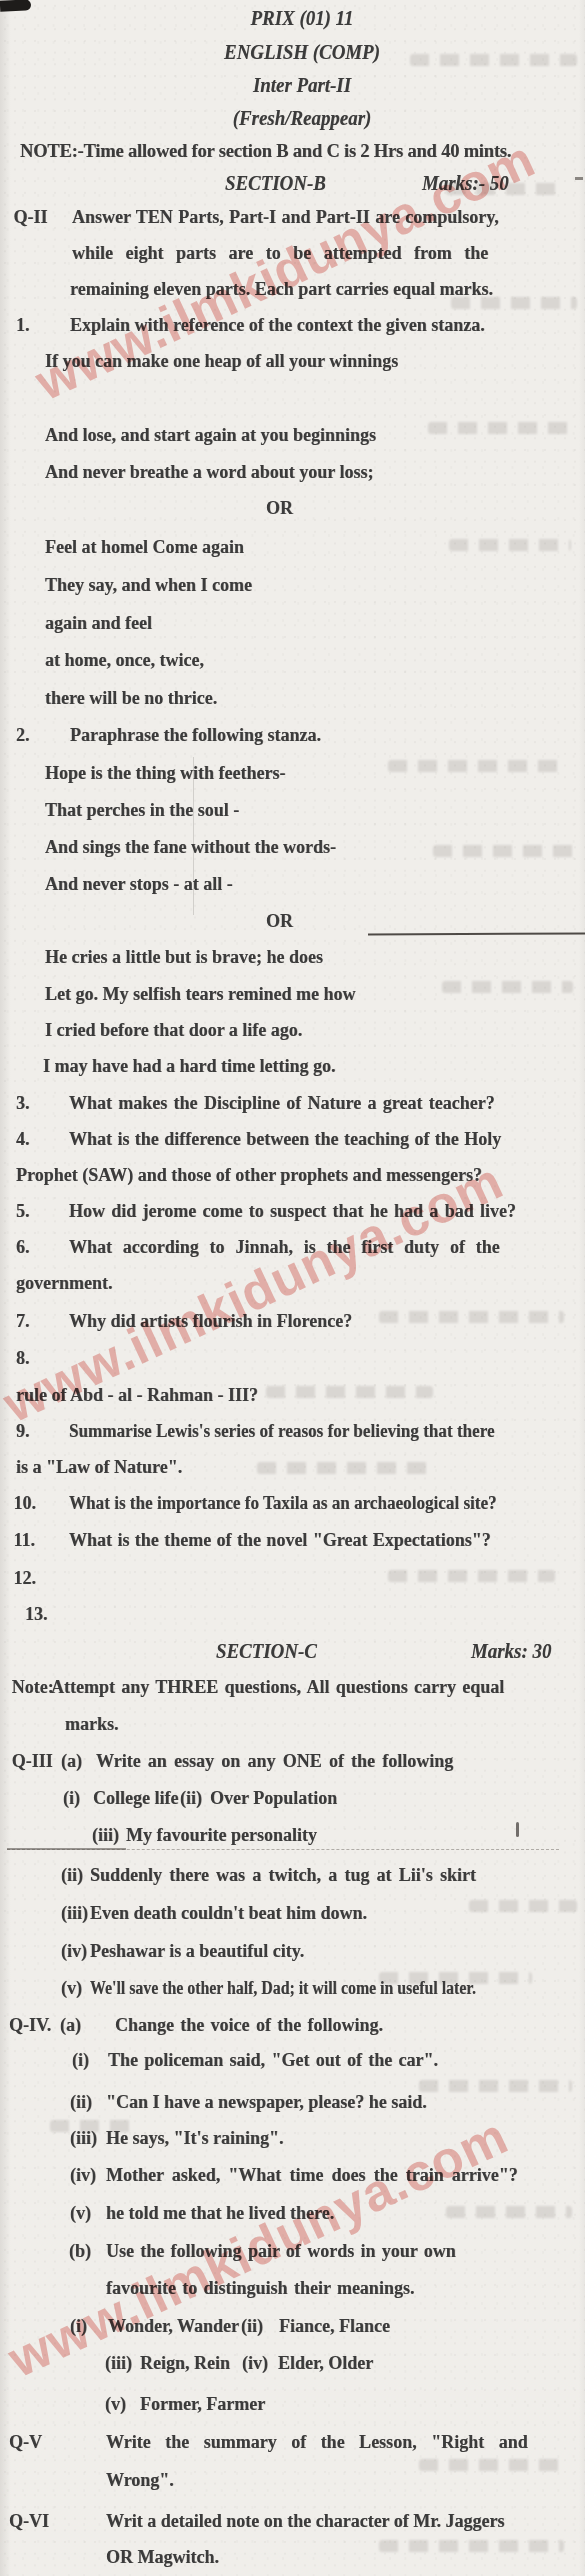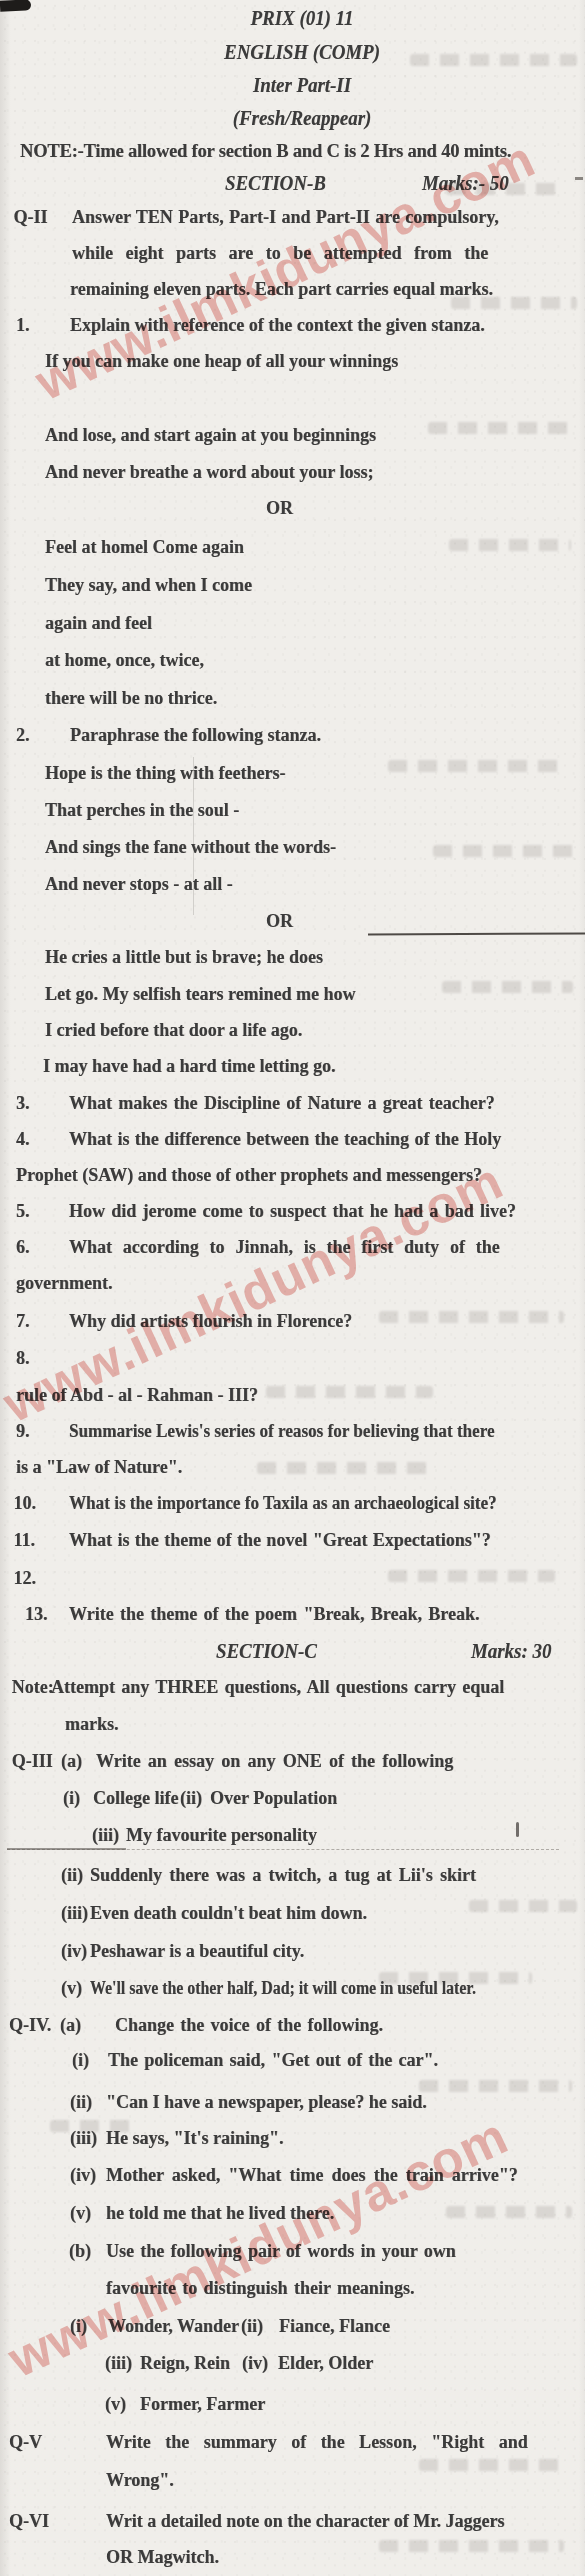--- a/index.html
+++ b/index.html
@@ -139,21 +139,20 @@
 
   <div class="ln" style="left:13.5px;top:1492px">10.</div>
   <div class="ln s95" style="left:69px;top:1492px">What is the importance fo Taxila as an archaeological site?</div>
 
   <div class="ln" style="left:13.5px;top:1529px">11.</div>
   <div class="ln ws1" style="left:69px;top:1529px">What is the theme of the novel "Great Expectations"?</div>
 
   <div class="ln" style="left:13.5px;top:1567px">12.</div>
 
   <div class="ln" style="left:25px;top:1603px">13.</div>
-  <div class="ln ws2" style="left:69px;top:1603px">Write the theme of the poem "Break, Break, Break.</div>
 
   <div class="ln it fs23 cond" style="left:216px;top:1640px">SECTION-C</div>
   <div class="ln it fs23 cond" style="left:471px;top:1640px">Marks: 30</div>
 
   <div class="ln" style="left:11.7px;top:1676px">Note:</div>
   <div class="ln ws2" style="left:51px;top:1676px">Attempt any THREE questions, All questions carry equal</div>
   <div class="ln" style="left:65px;top:1713px">marks.</div>
 
   <div class="ln" style="left:11.7px;top:1750px">Q-III</div>
   <div class="ln" style="left:61px;top:1750px">(a)</div>

